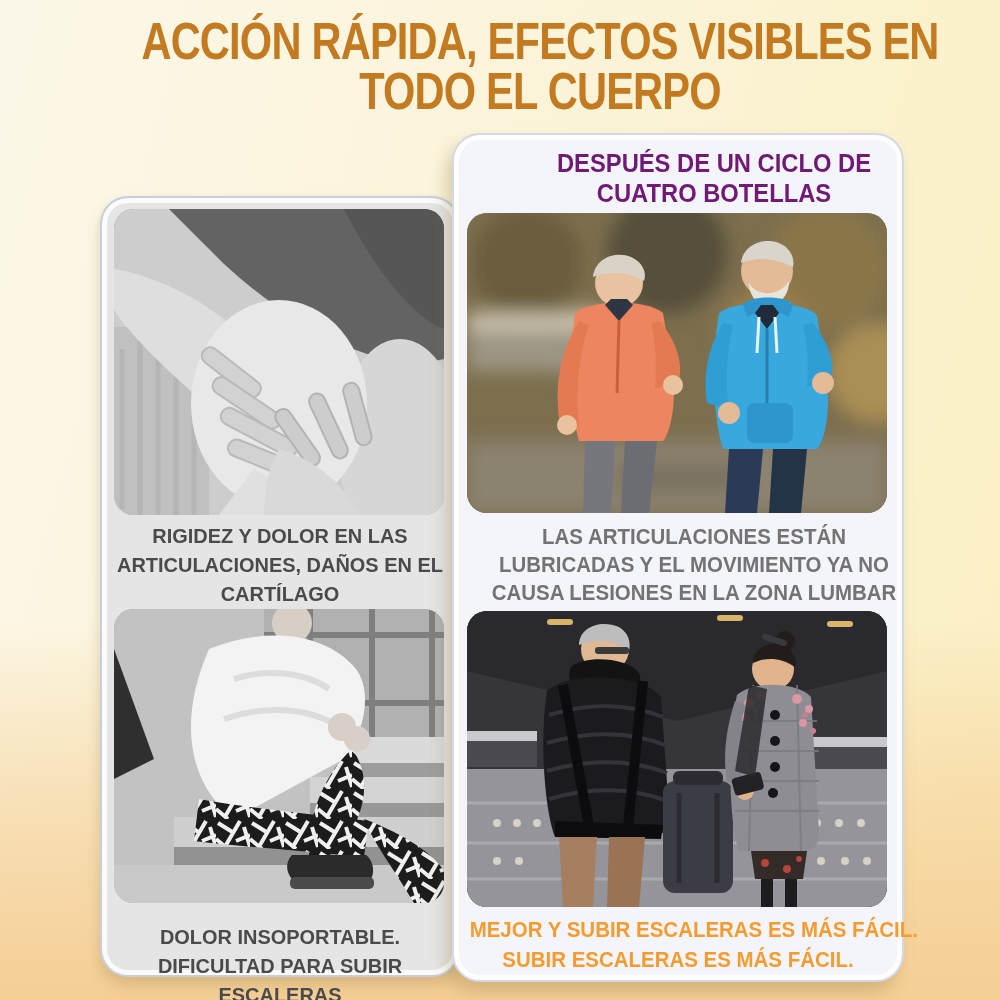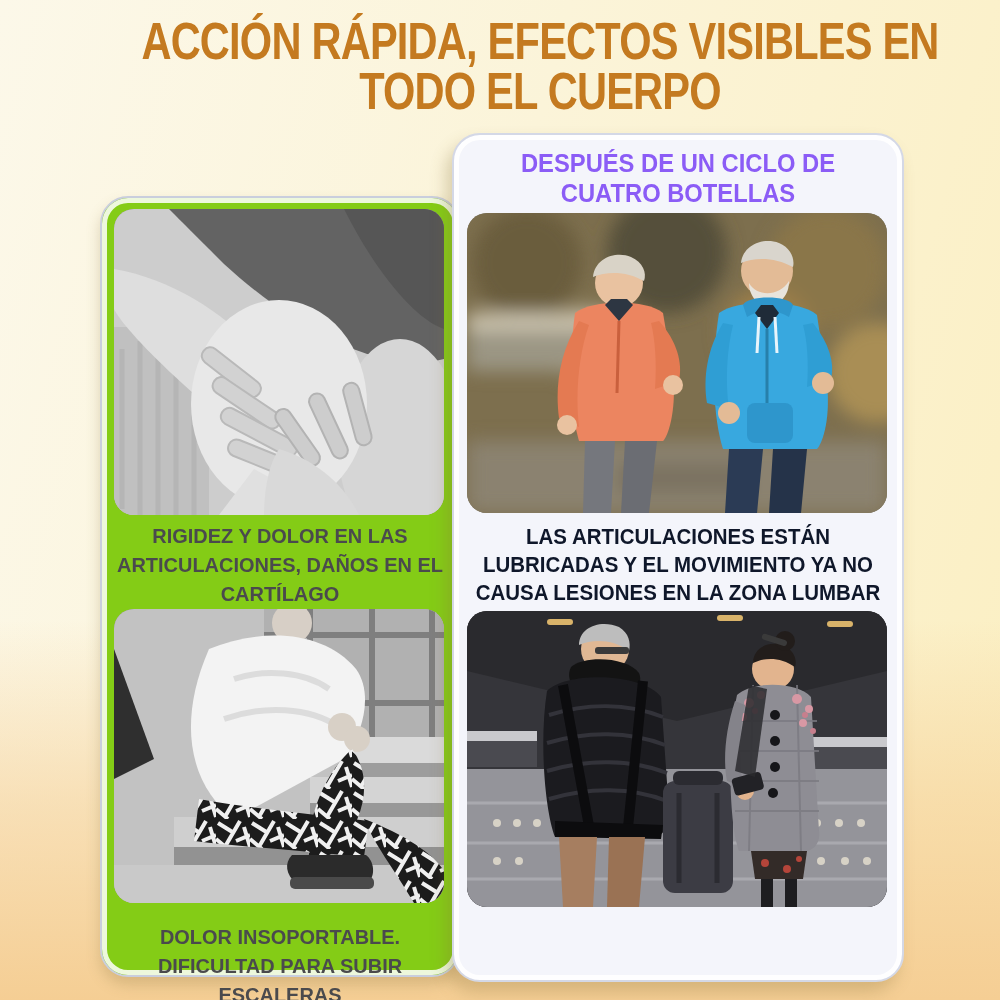--- a/index.html
+++ b/index.html
@@ -11,21 +11,21 @@
       linear-gradient(105deg, #FCF8E9 0%, #FBF4D9 45%, #FBEFC2 100%);
   }
   .headline{
     position:absolute;top:16px;left:0;width:1000px;text-align:center;
     font-weight:bold;line-height:50px;font-size:52px;letter-spacing:-1px;
   }
   .headline .hl-line{white-space:nowrap;transform:scaleX(.80);transform-origin:50% 50%;}
   .card{position:absolute;border-radius:28px;}
   .card-before{
     left:100px;top:196px;width:356px;height:777px;z-index:1;
-    background:#84cc16;border:2px solid #C9CEDD;
+    background:#e5e5e5;border:2px solid #C9CEDD;
     box-shadow:inset 0 0 0 5px rgba(255,255,255,.85), 0 8px 14px rgba(150,125,70,.30);
   }
   .card-after{
     left:452px;top:133px;width:448px;height:845px;z-index:2;
     background:#F4F5FB;border:2px solid #D4D8E6;
     box-shadow:inset 0 0 0 5px rgba(255,255,255,.9), -6px 10px 16px rgba(140,115,60,.30);
   }
   .photo{position:absolute;border-radius:20px;overflow:hidden;background:#888;}
   .photo svg{display:block;width:100%;height:100%;}
   .cap{position:absolute;left:0;width:100%;text-align:center;font-weight:bold;}
@@ -137,21 +137,21 @@
 
   <div class="cap cap-dark cap-before-2" style="color:#4A4A4D;">
     <div class="cap-line">DOLOR INSOPORTABLE.</div>
     <div class="cap-line">DIFICULTAD PARA SUBIR</div>
     <div class="cap-line">ESCALERAS</div>
   </div>
 </div>
 
 <div class="card card-after">
 
-  <div class="cap cap-red cap-after-hdr" style="color:#8b5cf6;">
+  <div class="cap cap-red cap-after-hdr" style="color:#701a75;margin-left:36px;">
     <div class="cap-line">DESPUÉS DE UN CICLO DE</div>
     <div class="cap-line">CUATRO BOTELLAS</div>
   </div>
 
   <div class="photo ph-after-1">
     <svg viewBox="0 0 420 300" preserveAspectRatio="none" aria-hidden="true">
       <defs>
           <filter id="blur1" x="-30%" y="-30%" width="160%" height="160%">
             <feGaussianBlur stdDeviation="9"></feGaussianBlur>
           </filter>
@@ -199,21 +199,21 @@
         <path d="M346,110 C362,130 368,150 364,166 L340,174 C342,150 340,126 336,112 Z" fill="#2f9ed4"></path>
         <circle cx="262" cy="200" r="11" fill="#e3bb96"></circle>
         <circle cx="356" cy="170" r="11" fill="#e3bb96"></circle>
         <rect x="280" y="190" width="46" height="40" rx="8" fill="#2e96cc"></rect>
         <path d="M262,236 L296,236 L290,300 L258,300 Z" fill="#2b3b55"></path>
         <path d="M306,236 L340,236 L334,300 L302,300 Z" fill="#253349"></path>
       </g>
     </svg>
   </div>
 
-  <div class="cap cap-orange cap-after-1" style="color:#0f172a;">
+  <div class="cap cap-orange cap-after-1" style="color:#737373;padding-left:16px;">
     <div class="cap-line">LAS ARTICULACIONES ESTÁN</div>
     <div class="cap-line">LUBRICADAS Y EL MOVIMIENTO YA NO</div>
     <div class="cap-line">CAUSA LESIONES EN LA ZONA LUMBAR</div>
   </div>
 
   <div class="photo ph-after-2">
     <svg viewBox="0 0 420 296" preserveAspectRatio="none" aria-hidden="true">
       <rect width="420" height="296" fill="#35353a"></rect>
       <path d="M0,0 L420,0 L420,60 L210,110 L0,60 Z" fill="#2a2a2e"></path>
       <g fill="#d9b36a">
@@ -311,13 +311,17 @@
             <circle cx="298" cy="252" r="4"></circle>
             <circle cx="320" cy="258" r="4"></circle>
             <circle cx="332" cy="248" r="3"></circle>
           </g>
         <rect x="294" y="268" width="12" height="28" fill="#1d1d20"></rect>
           <rect x="318" y="268" width="12" height="28" fill="#1d1d20"></rect>
       </g>
     </svg>
   </div>
 
+  <div class="cap cap-orange cap-after-2" style="color:#F59B2F;">
+    <div class="cap-line">MEJOR Y SUBIR ESCALERAS ES MÁS FÁCIL.</div>
+    <div class="cap-line">SUBIR ESCALERAS ES MÁS FÁCIL.</div>
+  </div>
 </div>
 
 </body></html>

